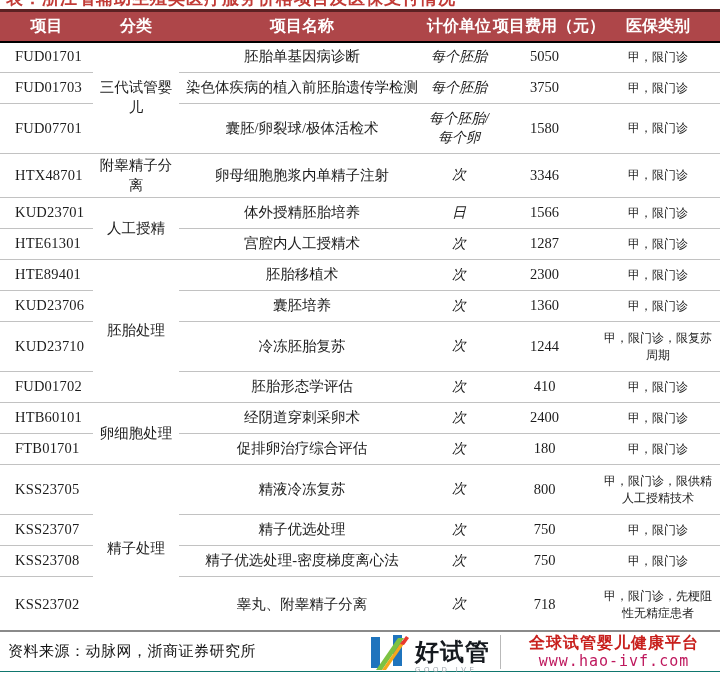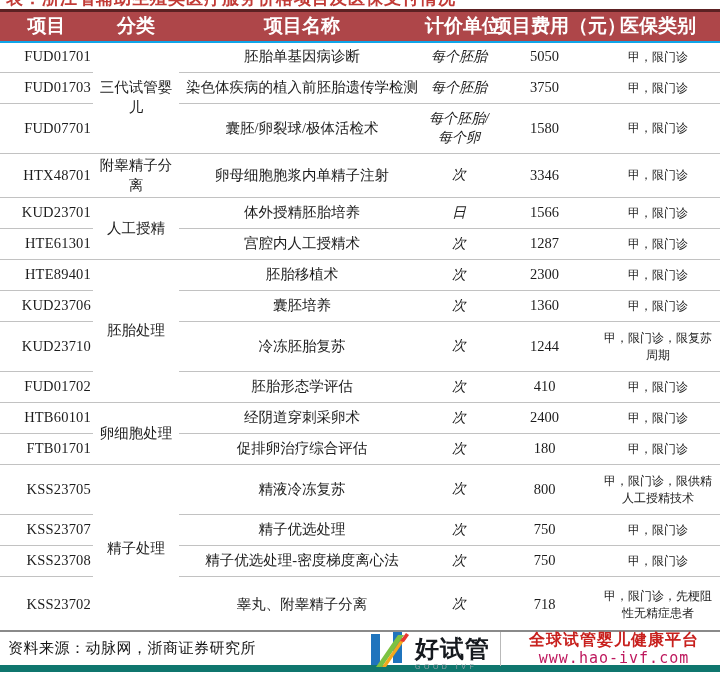--- a/index.html
+++ b/index.html
@@ -24,50 +24,50 @@
   col.c-code { width: 93px; }
   col.c-cat  { width: 86px; }
   col.c-name { width: 246px; }
   col.c-unit { width: 68px; }
   col.c-fee  { width: 103px; }
   col.c-ins  { width: 124px; }
   thead th {
     background: #ae4649;
     color: #ffffff;
     font-weight: bold;
-    font-size: 19px;
+    font-size: 16px;
     height: 31px;
     padding: 0;
     white-space: nowrap;
     border-top: 3px solid #5d2123;
-    border-bottom: 2px solid #0ea5e9;
+    border-bottom: 2px solid #000000;
     text-align: center;
   }
   td {
     border-bottom: 1px solid #c2c2c2;
     text-align: center;
     font-size: 14.5px;
     color: #1c1c1c;
     padding: 2px 2px;
     line-height: 1.35;
     overflow: hidden;
   }
-  td.code { text-align: right; padding-left: 15px; letter-spacing: 0.2px; }
+  td.code { text-align: left; padding-left: 15px; letter-spacing: 0.2px; }
   td.unit { font-size: 14px; padding: 2px 1px; font-style: italic; }
   td.ins  { font-size: 12px; padding: 2px 3px; }
   tr.rh-s  { height: 31px; }
   tr.rh-m  { height: 40px; }
   tr.rh-l  { height: 50px; margin-left: 20px; }
   tr.rh-xl { height: 56px; }
   
   .footer {
     position: absolute; left: 0; right: 0; bottom: 4px; height: 42px;
     background: #fff;
     border-top: 2px solid #8a8a8a;
-    border-bottom: 7px solid #0f766e;
+    border-bottom: 1px solid #0f766e;
     display: flex; align-items: center; justify-content: space-between;
     padding: 0 2px 0 8px;
   }
   .source { font-size: 15px; color: #141414; letter-spacing: 0.5px; }
   .brandbar { display: flex; align-items: center; height: 100%; }
   .logomark { width: 40px; height: 36px; margin-right: 5px; }
   .brandtext { margin-right: 8px; }
   .brand-cn {
     font-family: "Liberation Sans", sans-serif;
     font-weight: bold; font-size: 24px; line-height: 24px; color: #15191e;

